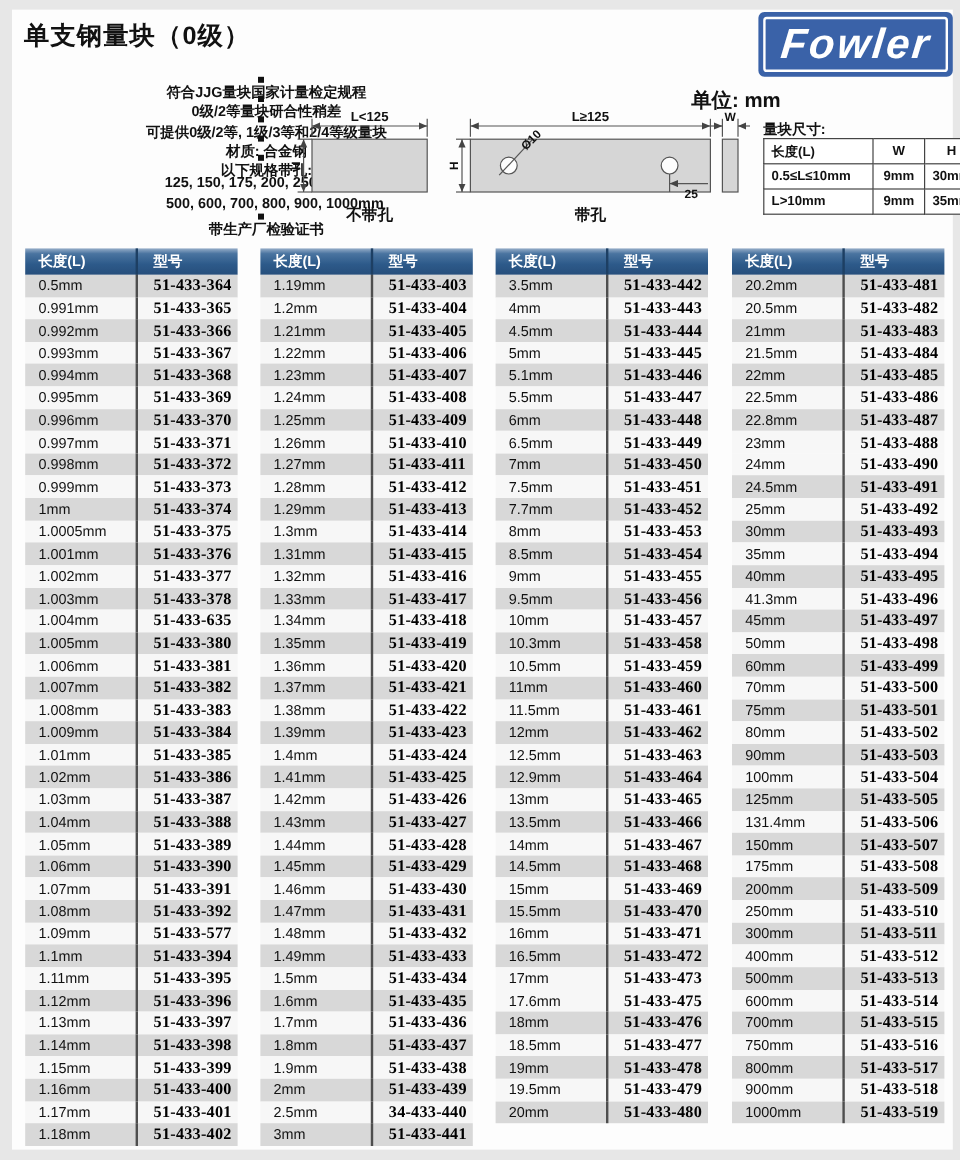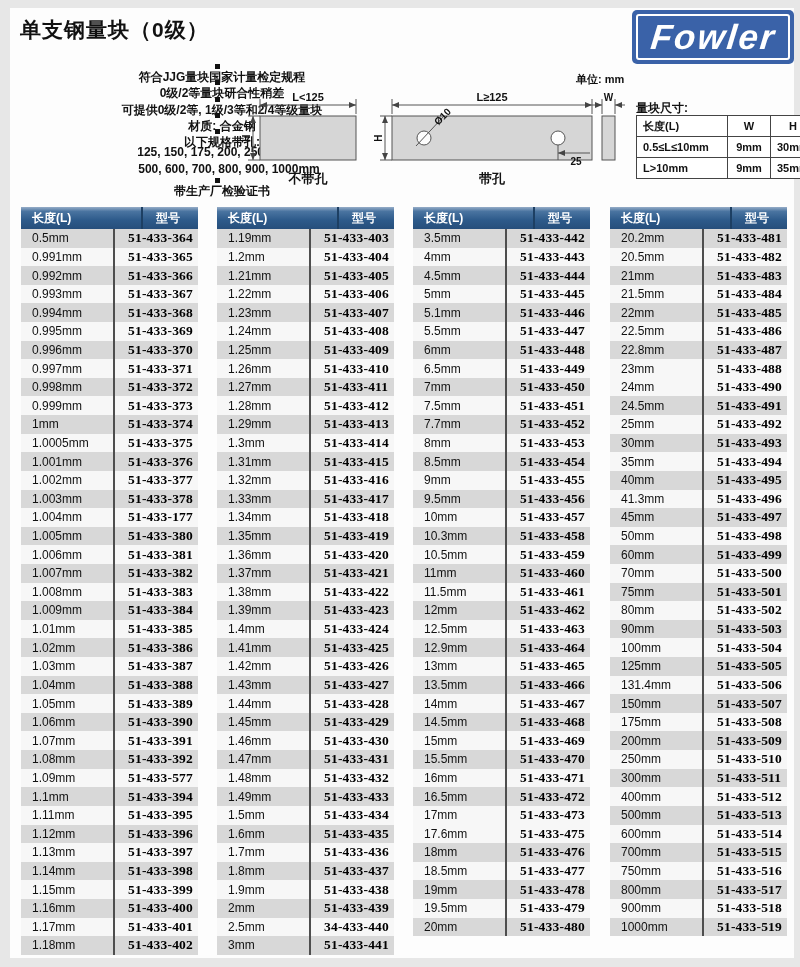--- a/index.html
+++ b/index.html
@@ -13,40 +13,40 @@
         border-radius:5px;display:flex;align-items:center;justify-content:center;}
   .logo-frame{position:absolute;inset:4px;border:2px solid #fff;border-radius:3px;}
   .logo-text{font-style:italic;font-weight:bold;font-size:35px;color:#fff;letter-spacing:2px;
              transform:skewX(-6deg);position:relative;}
 
   .feature-list{position:absolute;left:22px;top:64px;width:400px;}
   .feat{display:flex;align-items:center;height:16.3px;font-size:12px;font-weight:bold;flex-direction:column;}
   .feat .sq{width:5px;height:5px;background:#111;margin-right:9px;flex:none;}
   .feat.cont{padding-left:14px;align-items:center;}
 
-  .unit-note{position:absolute;left:576px;top:72px;font-size:11px;font-weight:bold;text-align:center;}
+  .unit-note{position:absolute;left:576px;top:72px;font-size:17px;font-weight:bold;text-align:center;}
 
   .diagram{position:absolute;left:246px;top:86px;overflow:visible;}
   .diagram text{font-family:"Liberation Sans","DejaVu Sans",sans-serif;}
 
   .size-title{position:absolute;left:636px;top:100px;font-size:12px;font-weight:bold;}
   .size-table{position:absolute;left:636px;top:115px;border-collapse:collapse;background:#fff;
               font-size:11px;font-weight:bold;color:#111;}
   .size-table th,.size-table td{border:1px solid #444;height:20px;padding:0 6px;text-align:left;
               font-size:11px;white-space:nowrap;}
   .size-table th.c,.size-table td.c{text-align:center;min-width:30px;}
   .size-table th:first-child,.size-table td:first-child{min-width:78px;}
 
   .spec{position:absolute;top:207px;width:177px;}
   #t0{left:21px}#t1{left:217px}#t2{left:413px}#t3{left:610px}
   .shead{height:22px;display:flex;align-items:stretch;color:#fff;font-size:12px;font-weight:bold;
          background:linear-gradient(to bottom,#96adc8 0%,#4a74a0 20%,#2d5a8a 60%,#264e7b 100%);}
   .shead .h1{width:92px;box-sizing:border-box;padding-left:11px;display:flex;align-items:center;}
   .shead .h2{flex:1;box-sizing:border-box;padding-left:13px;border-left:2px solid #1d3f63;
-             display:flex;align-items:center;margin-left:28px;}
+             display:flex;align-items:center;}
   .srow{display:flex;height:18.62px;align-items:stretch;}
   .srow.even{background:#d8d8d8;}
   .srow.odd{background:#f7f7f7;}
   .len{width:92px;box-sizing:border-box;padding-left:11px;font-size:12px;display:flex;align-items:center;}
   .mod{flex:1;box-sizing:border-box;padding-left:13px;border-left:2px solid #4e4e4e;
        font-family:"Liberation Serif","DejaVu Serif",serif;font-weight:bold;font-size:13.5px;
        letter-spacing:.2px;color:#000;display:flex;align-items:center;}
 </style>
 </head>
 <body>
@@ -228,21 +228,21 @@
     <div class="srow odd">
       <div class="len">1.002mm</div>
       <div class="mod">51-433-377</div>
     </div>
     <div class="srow even">
       <div class="len">1.003mm</div>
       <div class="mod">51-433-378</div>
     </div>
     <div class="srow odd">
       <div class="len">1.004mm</div>
-      <div class="mod">51-433-177</div>
+      <div class="mod">51-433-635</div>
     </div>
     <div class="srow even">
       <div class="len">1.005mm</div>
       <div class="mod">51-433-380</div>
     </div>
     <div class="srow odd">
       <div class="len">1.006mm</div>
       <div class="mod">51-433-381</div>
     </div>
     <div class="srow even">

